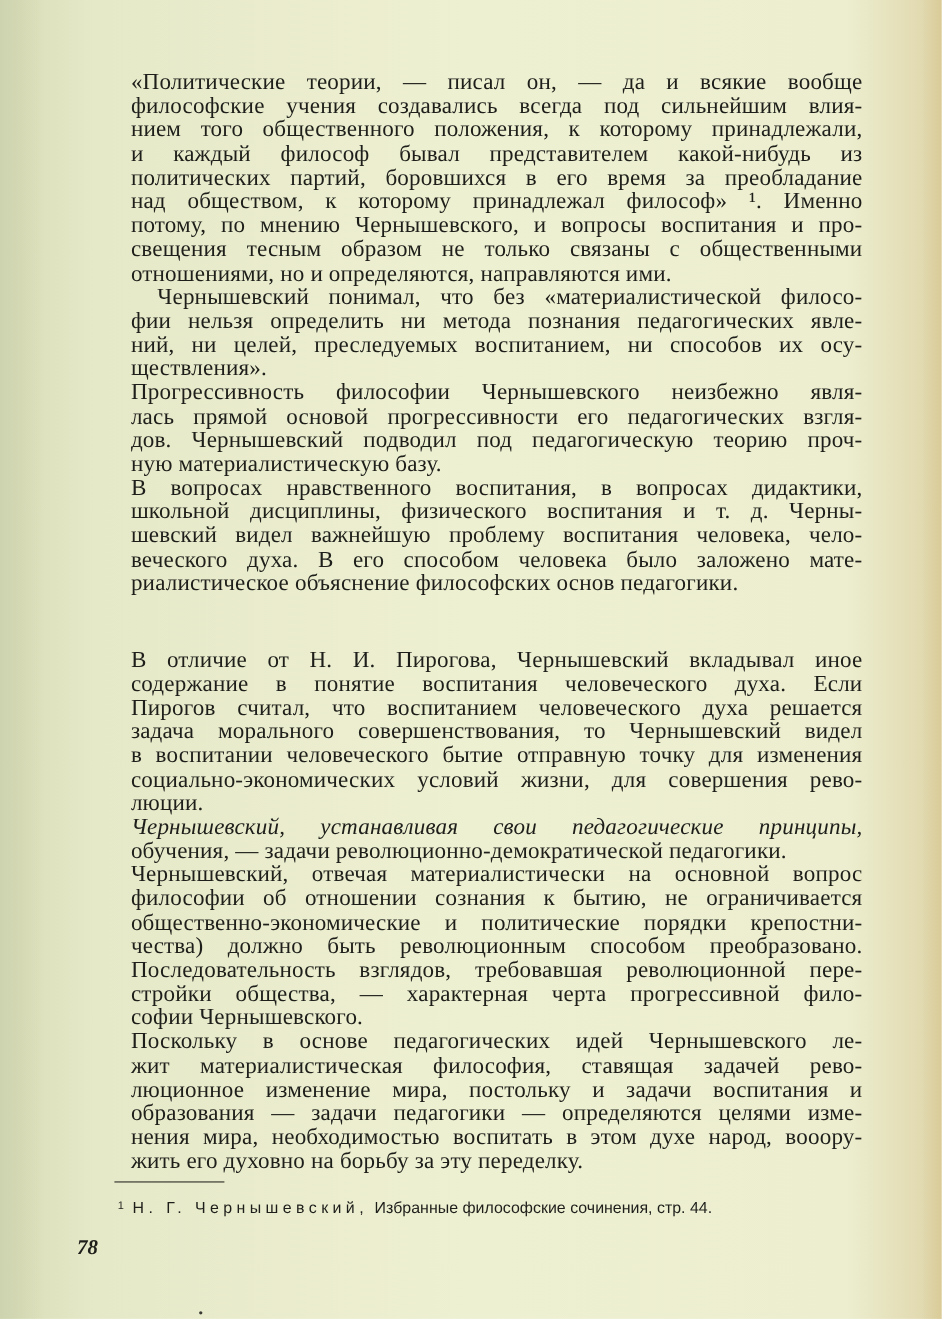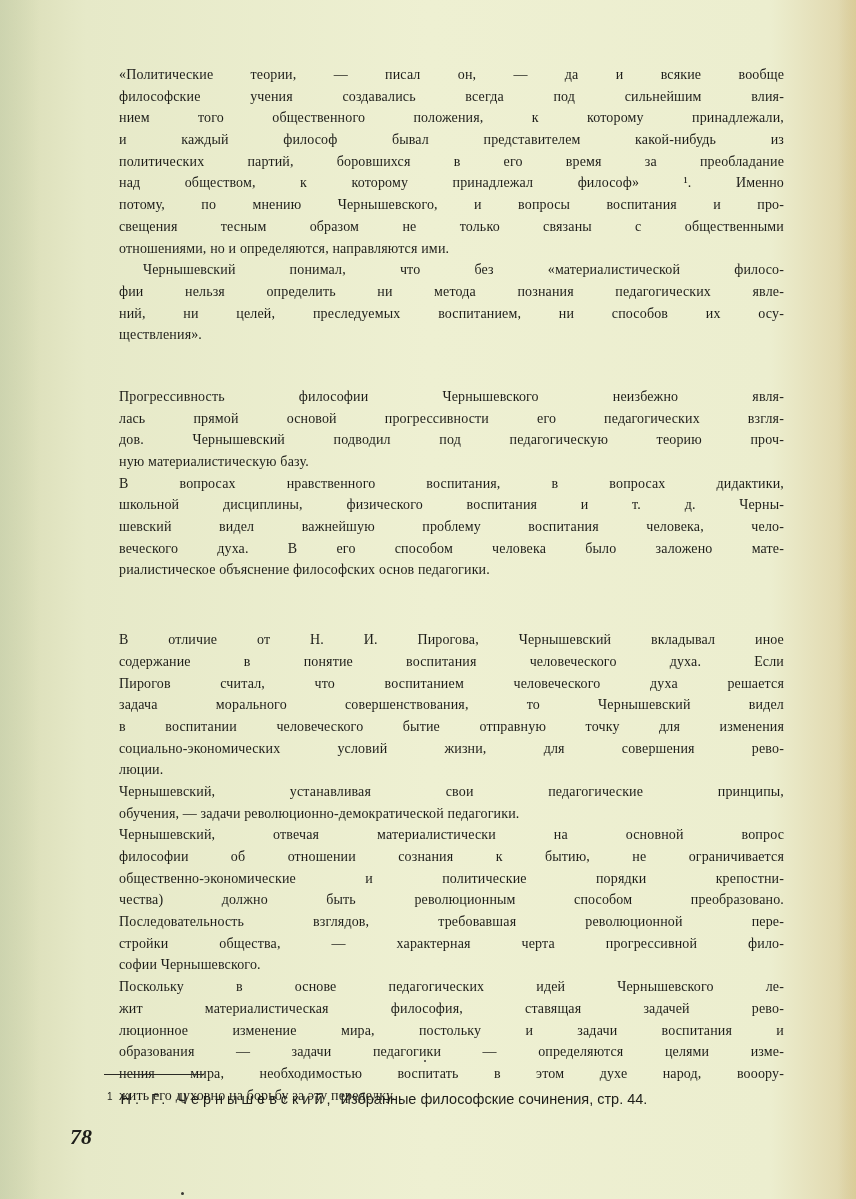--- a/index.html
+++ b/index.html
@@ -21,21 +21,21 @@
     width: 856px; height: 1199px;
   }
   .text-block {
     position: absolute;
     left: 119px;
     top: 64px;
     width: 665px;
   }
   .para {
     margin: 0;
-    font-size: 14px;
+    font-size: 21px;
     line-height: 21.7px;
     text-align: justify;
     text-indent: 0;
     letter-spacing: 0.15px;
   }
   .line {
     display: block;
     text-align: justify;
     text-align-last: justify;
     white-space: nowrap;
@@ -68,21 +68,21 @@
     margin-right: 8px;
   }
   .footnote .author {
     letter-spacing: 4px;
     margin-right: 2px;
   }
   .page-number {
     position: absolute;
     left: 70px;
     top: 1124px;
-    font-size: 22px;
+    font-size: 19px;
     font-weight: bold;
     font-style: italic;
     font-family: "Liberation Serif", serif;
   }
   .speck {
     position: absolute;
     width: 3px; height: 3px;
     background: #3a3a34;
     border-radius: 50%;
   }
@@ -118,21 +118,21 @@
         <span class="line">свещения тесным образом не только связаны с общественными</span>
         <span class="line last">отношениями, но и определяются, направляются ими.</span>
       </div>
       <div class="para">
         <span class="line" style="padding-left: 0px; margin-left: 24px;">Чернышевский понимал, что без «материалистической филосо-</span>
         <span class="line">фии нельзя определить ни метода познания педагогических явле-</span>
         <span class="line">ний, ни целей, преследуемых воспитанием, ни способов их осу-</span>
         <span class="line last">ществления».</span>
       </div>
       <div class="para">
-        <span class="line" style="padding-left: 0px; margin-top: 40px;">Прогрессивность философии Чернышевского неизбежно явля-</span>
+        <span class="line" style="padding-left: 0px;">Прогрессивность философии Чернышевского неизбежно явля-</span>
         <span class="line">лась прямой основой прогрессивности его педагогических взгля-</span>
         <span class="line">дов. Чернышевский подводил под педагогическую теорию проч-</span>
         <span class="line last">ную материалистическую базу.</span>
       </div>
       <div class="para">
         <span class="line" style="padding-left: 0px;">В вопросах нравственного воспитания, в вопросах дидактики,</span>
         <span class="line">школьной дисциплины, физического воспитания и т. д. Черны-</span>
         <span class="line">шевский видел важнейшую проблему воспитания человека, чело-</span>
         <span class="line">веческого духа. В его способом человека было заложено мате-</span>
         <span class="line last">риалистическое объяснение философских основ педагогики.</span>
@@ -140,21 +140,21 @@
       <div class="para">
         <span class="line" style="padding-left: 0px; margin-top: 48px;">В отличие от Н. И. Пирогова, Чернышевский вкладывал иное</span>
         <span class="line">содержание в понятие воспитания человеческого духа. Если</span>
         <span class="line">Пирогов считал, что воспитанием человеческого духа решается</span>
         <span class="line">задача морального совершенствования, то Чернышевский видел</span>
         <span class="line">в воспитании человеческого бытие отправную точку для изменения</span>
         <span class="line">социально-экономических условий жизни, для совершения рево-</span>
         <span class="line last">люции.</span>
       </div>
       <div class="para">
-        <span class="line" style="padding-left: 0px;">Чернышевский, устанавливая свои педагогические принципы,</span>
+        <span class="line" style="padding-left: 0px; font-style: italic;">Чернышевский, устанавливая свои педагогические принципы,</span>
         <span class="line last">обучения, — задачи революционно-демократической педагогики.</span>
       </div>
       <div class="para">
         <span class="line" style="padding-left: 0px; font-family: Liberation Serif, serif;">Чернышевский, отвечая материалистически на основной вопрос</span>
         <span class="line">философии об отношении сознания к бытию, не ограничивается</span>
         <span class="line">общественно-экономические и политические порядки крепостни-</span>
         <span class="line">чества) должно быть революционным способом преобразовано.</span>
         <span class="line">Последовательность взглядов, требовавшая революционной пере-</span>
         <span class="line">стройки общества, — характерная черта прогрессивной фило-</span>
         <span class="line last">софии Чернышевского.</span>

